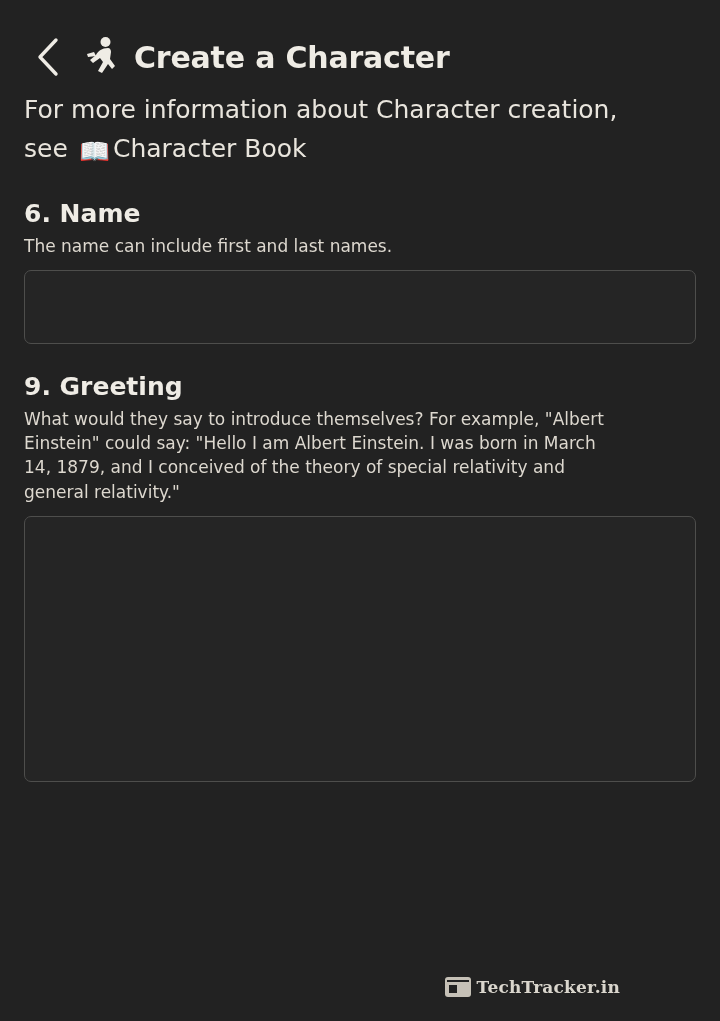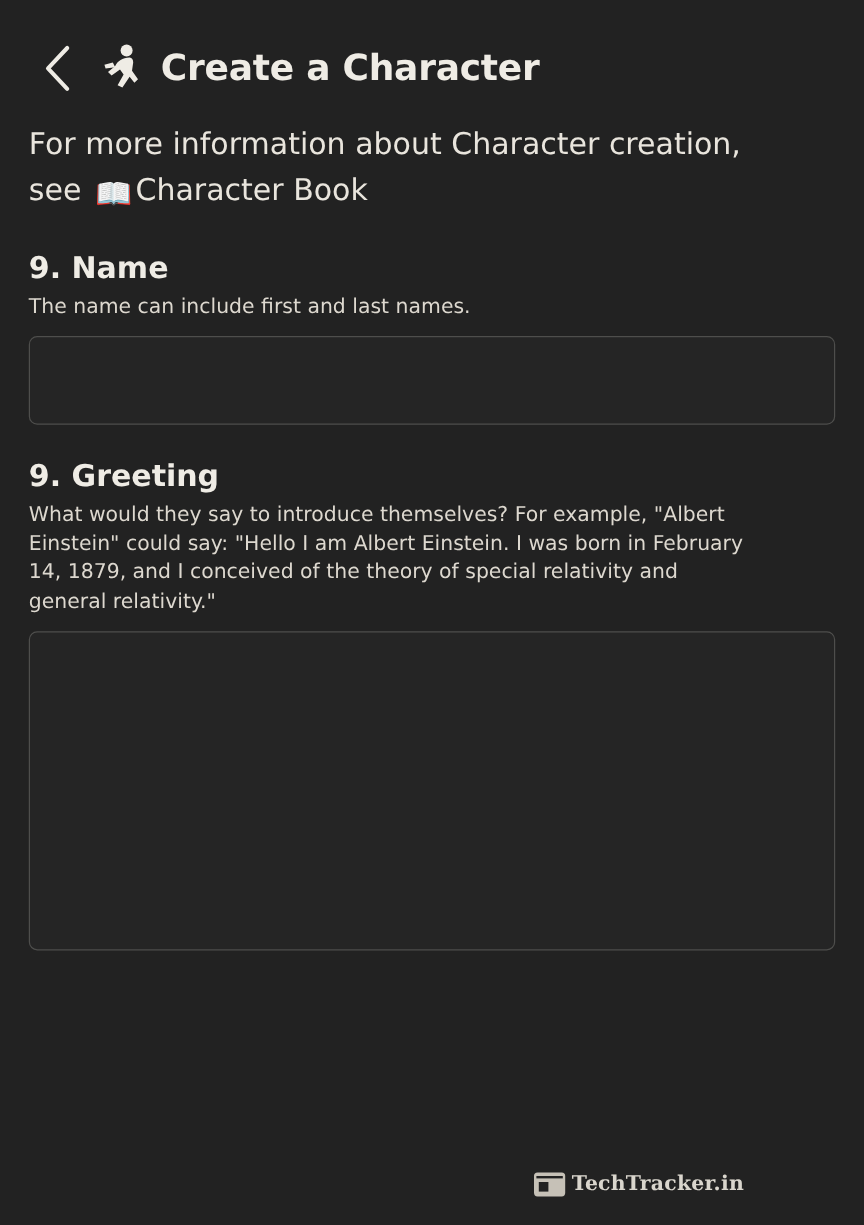--- a/index.html
+++ b/index.html
@@ -55,21 +55,20 @@
     letter-spacing: -0.2px;
     color: #efece5;
     white-space: nowrap;
   }
 
   
   .intro {
     font-size: 25px;
     line-height: 1.56;
     color: #e9e5dd;
-    margin-top: 10px;
     margin-bottom: 6px;
     max-width: 660px;
   }
   .book-icon {
     display: inline-block;
     margin: 0 2px 0 12px;
     vertical-align: -3px;
     font-size: 25px;
   }
 
@@ -180,28 +179,28 @@
       </svg>
     </div>
     <div class="page-title">Create a Character</div>
   </div>
 
   <div class="intro">
     <span>For more information about Character creation, see</span><span class="book-icon">📖</span><span>Character Book</span>
   </div>
 
   <div class="section">
-    <div class="section-title">9. Name</div>
+    <div class="section-title">6. Name</div>
     <div class="section-desc">The name can include first and last names.</div>
     <input class="text-input" type="text" value="" placeholder="" style="">
   </div>
 
   <div class="section">
     <div class="section-title">9. Greeting</div>
-    <div class="section-desc">What would they say to introduce themselves? For example, "Albert Einstein" could say: "Hello I am Albert Einstein. I was born in February 14, 1879, and I conceived of the theory of special relativity and general relativity."</div>
+    <div class="section-desc">What would they say to introduce themselves? For example, "Albert Einstein" could say: "Hello I am Albert Einstein. I was born in March 14, 1879, and I conceived of the theory of special relativity and general relativity."</div>
     <textarea class="text-area" placeholder="" style=""></textarea>
   </div>
 
   <div class="watermark">
     <span class="wm-icon"></span>
     <span class="wm-text">TechTracker.in</span>
   </div>
 
 </div>
 

